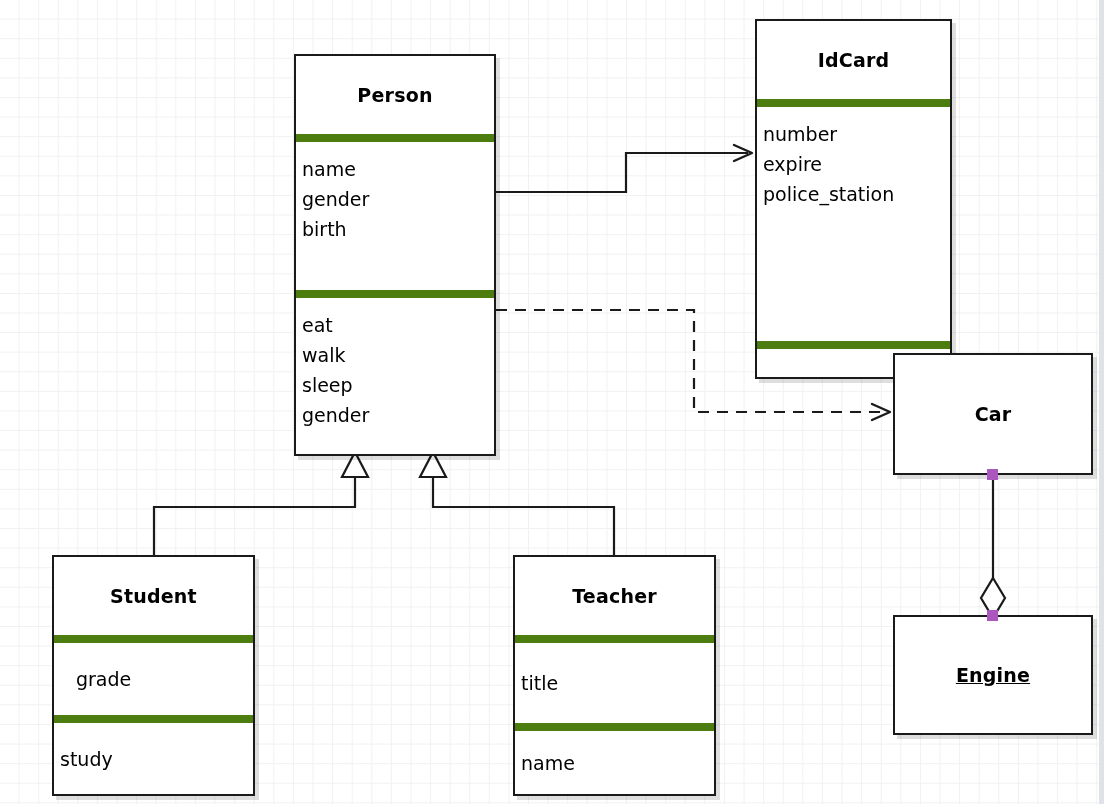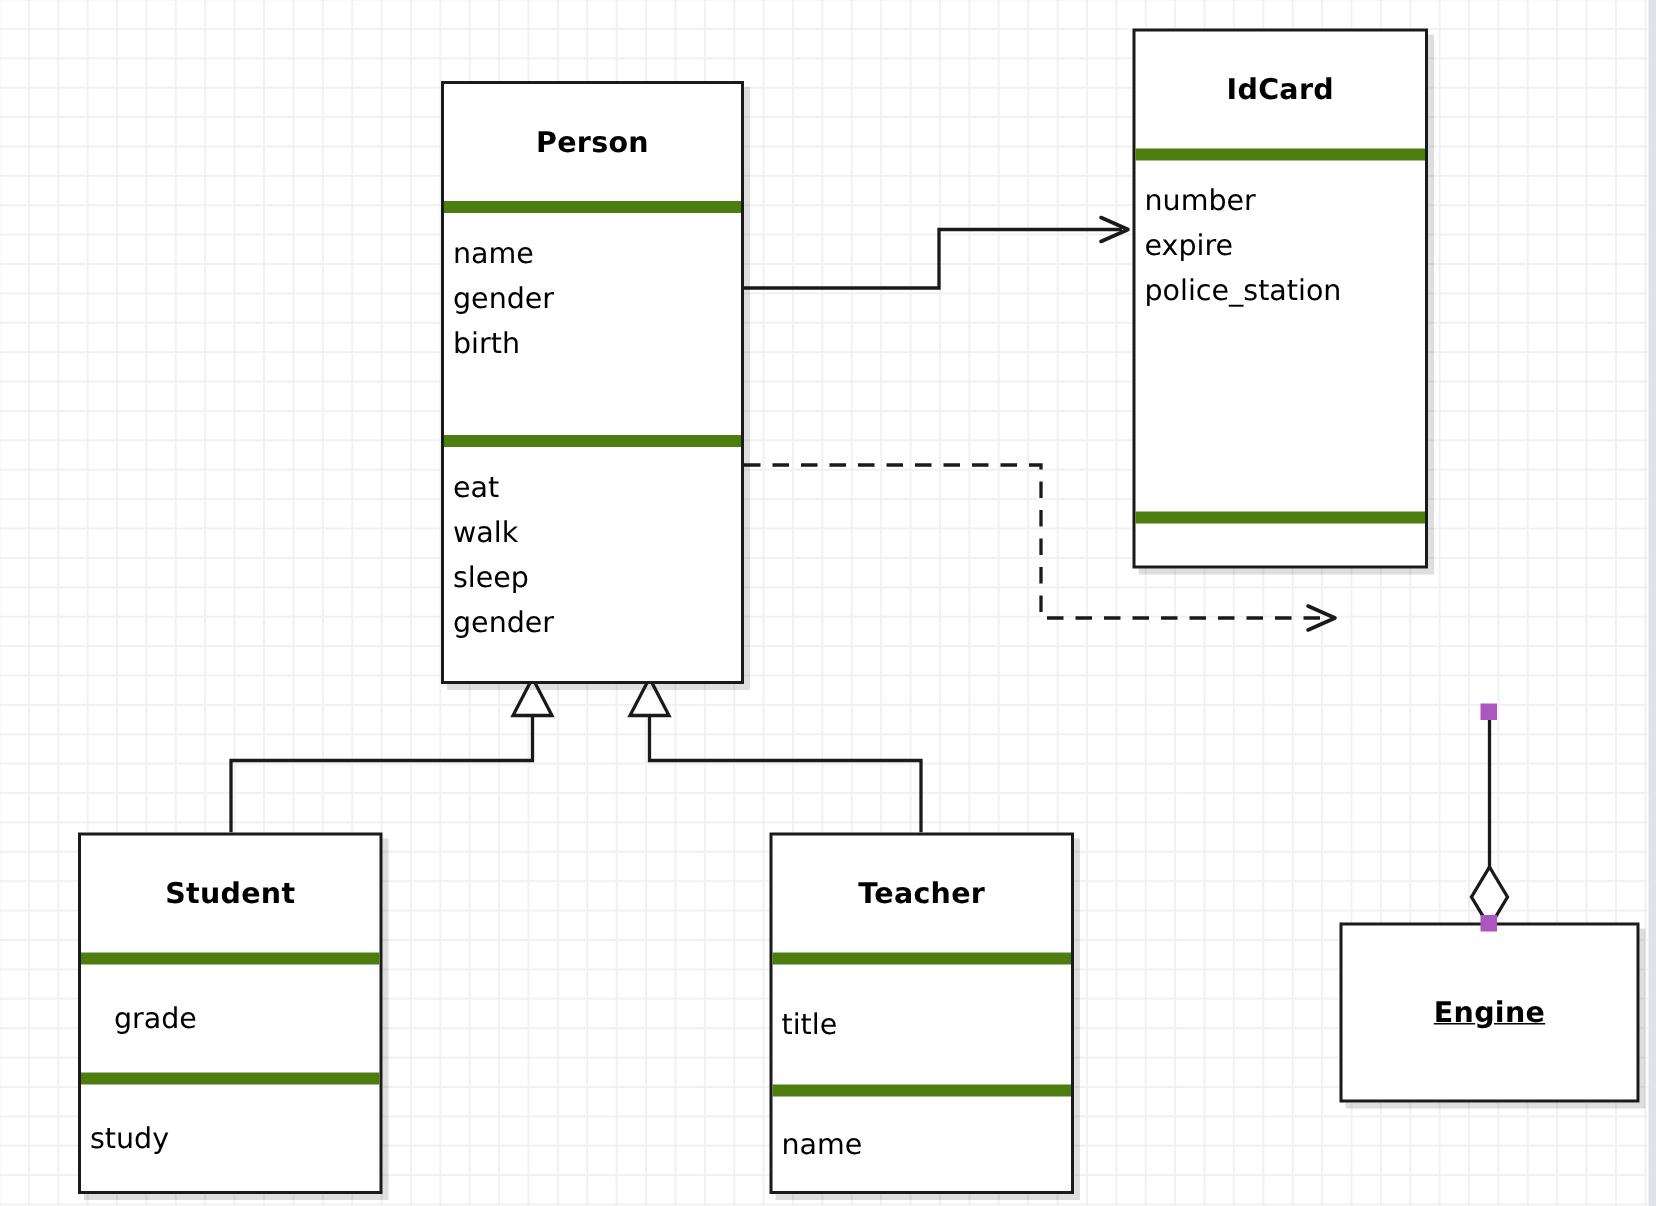--- a/index.html
+++ b/index.html
@@ -175,20 +175,25 @@
       <span class="class-name">Teacher</span>
     </div>
     <div class="compartment cmp-body center-single" style="height:88px; padding-left:6px;">
       <span class="member">title</span>
     </div>
     <div class="compartment cmp-body center-single" style="flex:1; padding-left:6px;">
       <span class="member">name</span>
     </div>
   </div>
 
+  <div class="uml-class" id="cls-car" style="left:893px; top:353px; width:200px; height:122px;">
+    <div class="compartment cmp-title" style="flex:1;">
+      <span class="class-name">Car</span>
+    </div>
+  </div>
 
   <div class="uml-class" id="cls-engine" style="left:893px; top:615px; width:200px; height:120px;text-decoration:underline;">
     <div class="compartment cmp-title" style="flex:1;">
       <span class="class-name">Engine</span>
     </div>
   </div>
 
   <div class="handle" style="left:987px; top:469px;"></div>
   <div class="handle" style="left:987px; top:610px;"></div>
 

